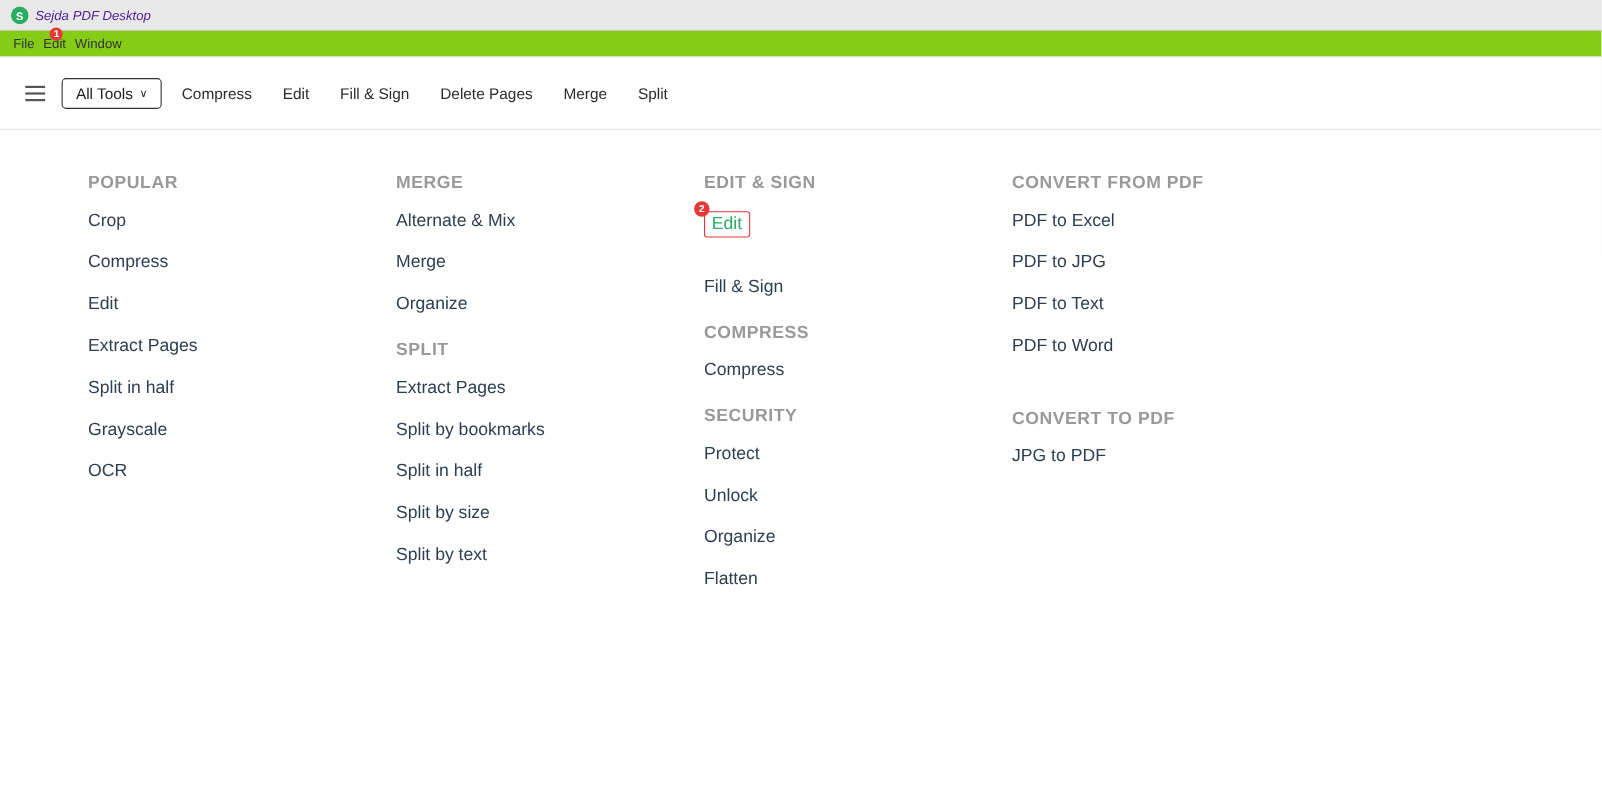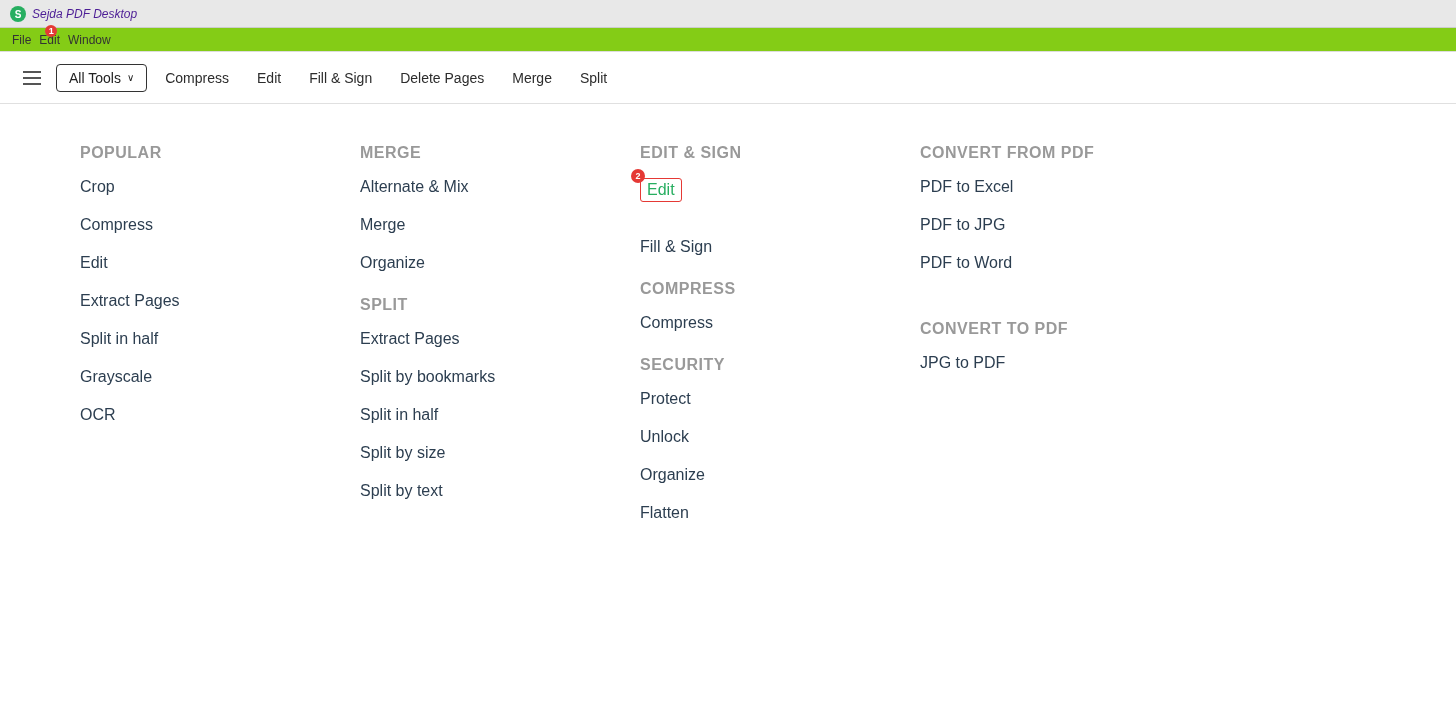--- a/index.html
+++ b/index.html
@@ -52,21 +52,21 @@
       width: 12px;
       height: 12px;
       border-radius: 50%;
       display: flex;
       align-items: center;
       justify-content: center;
       font-weight: bold;
     }
     .toolbar {
       background: white;
-      height: 52px;
+      height: 66px;
       display: flex;
       align-items: center;
       padding: 0 16px;
       border-bottom: 1px solid #e0e0e0;
       gap: 8px;
     }
     .hamburger-btn {
       width: 32px;
       height: 32px;
       display: flex;
@@ -272,20 +272,21 @@
       <a class="tool-link">Protect</a>
       <a class="tool-link">Unlock</a>
       <a class="tool-link">Organize</a>
       <a class="tool-link">Flatten</a>
     </div>
 
     <div class="tools-column">
       <div class="category-label">CONVERT FROM PDF</div>
       <a class="tool-link">PDF to Excel</a>
       <a class="tool-link">PDF to JPG</a>
+      <a class="tool-link">PDF to Text</a>
       <a class="tool-link">PDF to Word</a>
 
       <div class="section-gap" style="margin-top:48px;"></div>
       <div class="category-label">CONVERT TO PDF</div>
       <a class="tool-link">JPG to PDF</a>
     </div>
 
   </div>
 </div>
 

